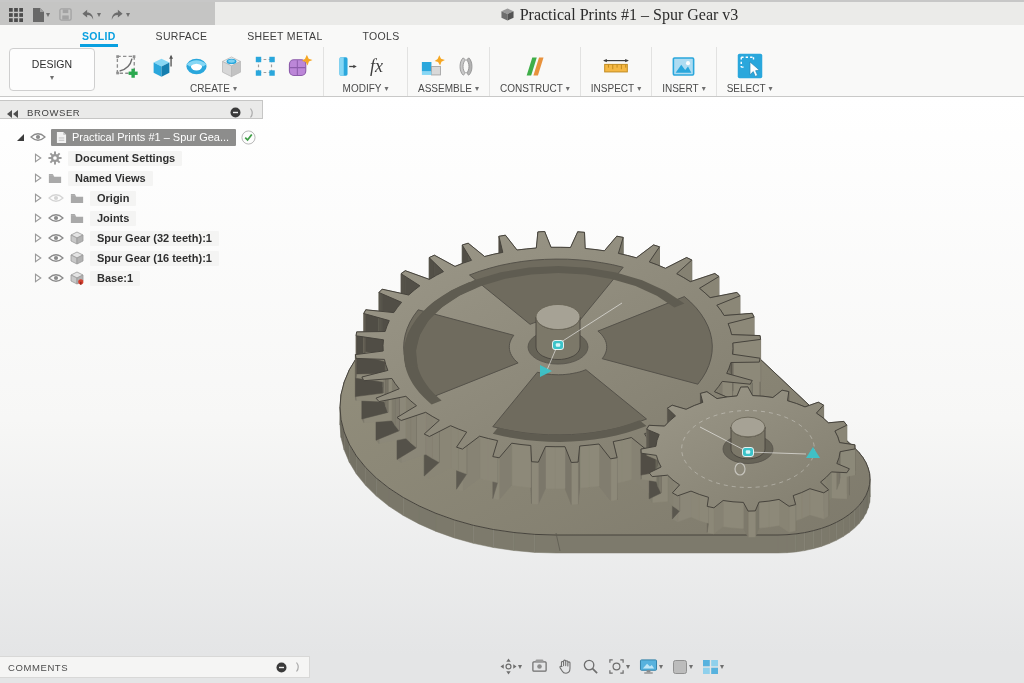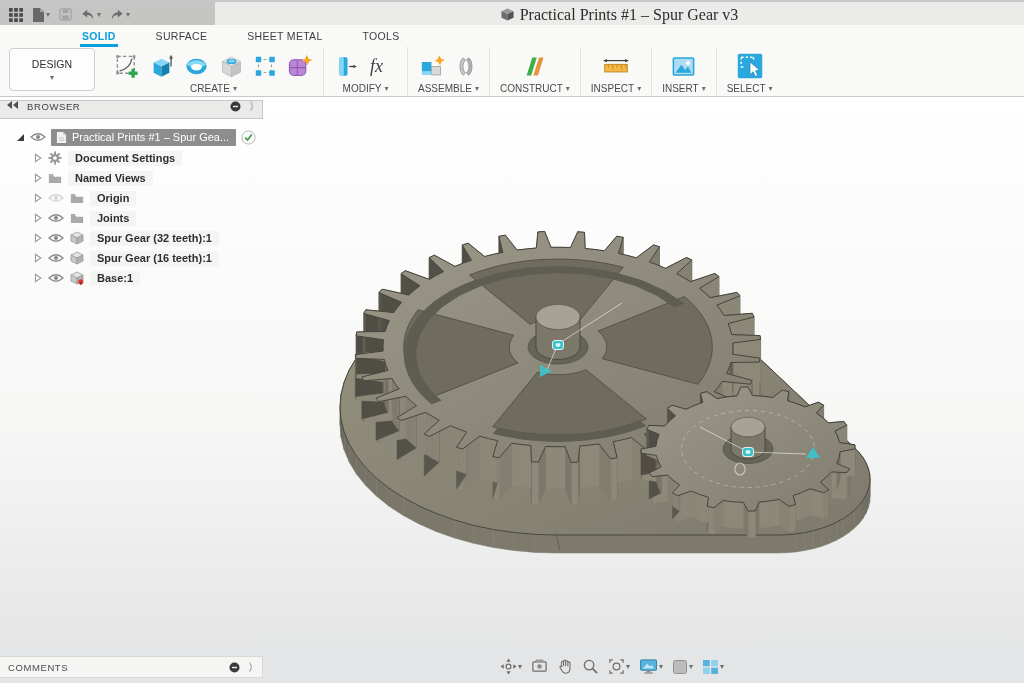--- a/index.html
+++ b/index.html
@@ -24,31 +24,31 @@
   .groups{display:flex;align-items:stretch;}
   .group{display:flex;flex-direction:column;align-items:center;justify-content:space-between;padding:3px 10px 2px 10px;}
   .group + .group{border-left:1px solid #e2e2e1;}
   .group-icons{display:flex;align-items:center;gap:7px;flex:1;}
   .group-label{font-size:10px;color:#4a4a4a;white-space:nowrap;padding-top:1px;display:flex;align-items:center;gap:3px;}
   
   .viewport{position:absolute;top:97px;left:0;right:0;bottom:0;background:linear-gradient(#ffffff 0%,#f7f7f6 55%,#e4e5e6 95%);}
   #scene{position:absolute;top:0;left:0;}
   
   .browser{position:absolute;top:100px;left:0;width:263px;}
-  .browser-header{height:17px;background:#eaeae9;border:1px solid #c6c6c5;border-left:none;display:flex;align-items:flex-start;gap:8px;padding:0 7px;font-size:9.5px;letter-spacing:.6px;color:#3f3f3f;}
+  .browser-header{height:17px;background:#eaeae9;border:1px solid #c6c6c5;border-left:none;display:flex;align-items:flex-end;gap:8px;padding:0 7px;font-size:9.5px;letter-spacing:.6px;color:#3f3f3f;}
   .bh-spacer{flex:1;}
   .tree{padding-top:7px;display:flex;flex-direction:column;}
   .tree-row{height:20px;display:flex;align-items:center;gap:6px;padding-left:34px;}
   .tree-row.root{padding-left:16px;height:22px;gap:5px;}
   .tree-label{font-size:11px;color:#2f2f2f;background:rgba(243,243,242,.92);padding:1.5px 7px;border-radius:1px;white-space:nowrap;font-weight:bold;}
   .root-pill{display:flex;align-items:center;gap:5px;background:#8d8d8c;color:#fff;font-size:11px;padding:2px 7px 2px 5px;border-radius:1px;white-space:nowrap;}
   .dim{opacity:.35;}
   .slot{display:flex;align-items:center;justify-content:center;}
   
-  .comments{position:absolute;left:0;bottom:5px;width:263px;height:22px;background:#f5f5f4;border:1px solid #d8d8d7;border-left:none;display:flex;align-items:center;gap:8px;padding:0 8px;font-size:9.5px;letter-spacing:.6px;color:#4c4c4c;box-sizing:border-box;}
+  .comments{position:absolute;left:0;bottom:5px;width:310px;height:22px;background:#f5f5f4;border:1px solid #d8d8d7;border-left:none;display:flex;align-items:center;gap:8px;padding:0 8px;font-size:9.5px;letter-spacing:.6px;color:#4c4c4c;box-sizing:border-box;}
   
   .navbar{position:absolute;bottom:7px;left:498px;display:flex;align-items:center;gap:5px;}
   .nav-item{display:flex;align-items:center;gap:1px;padding:1px 2px;}
 </style>
 </head>
 <body>
 
 <div class="titlebar">
   <div class="quickbar">
       <span class="qitem">

